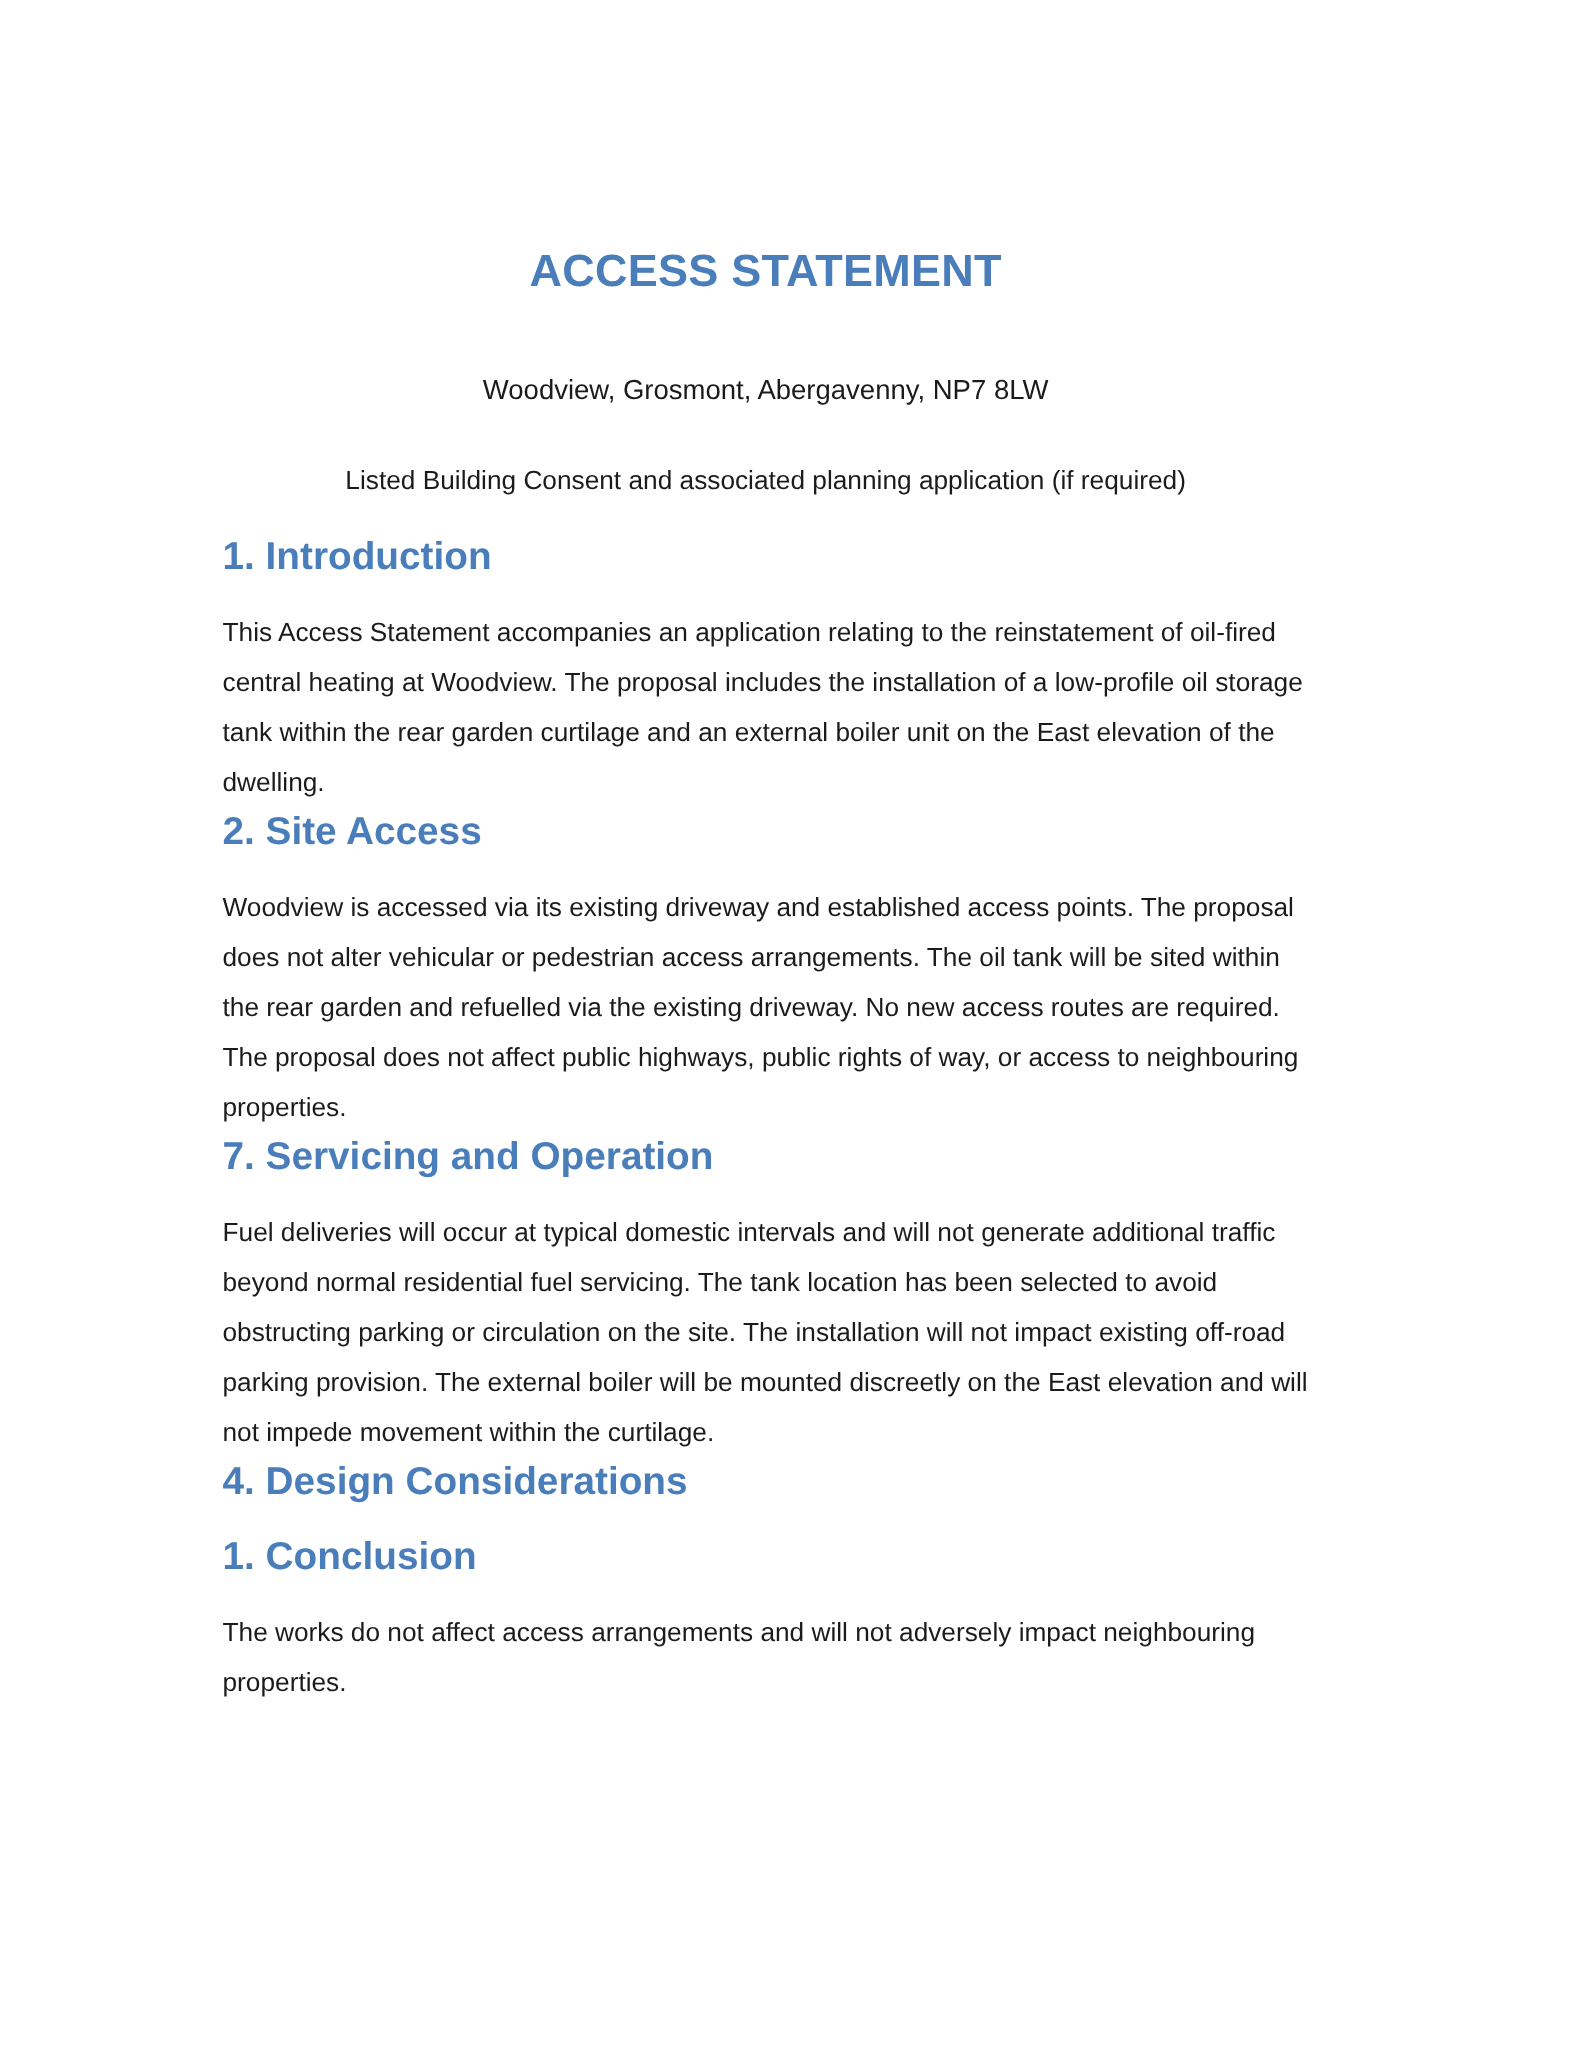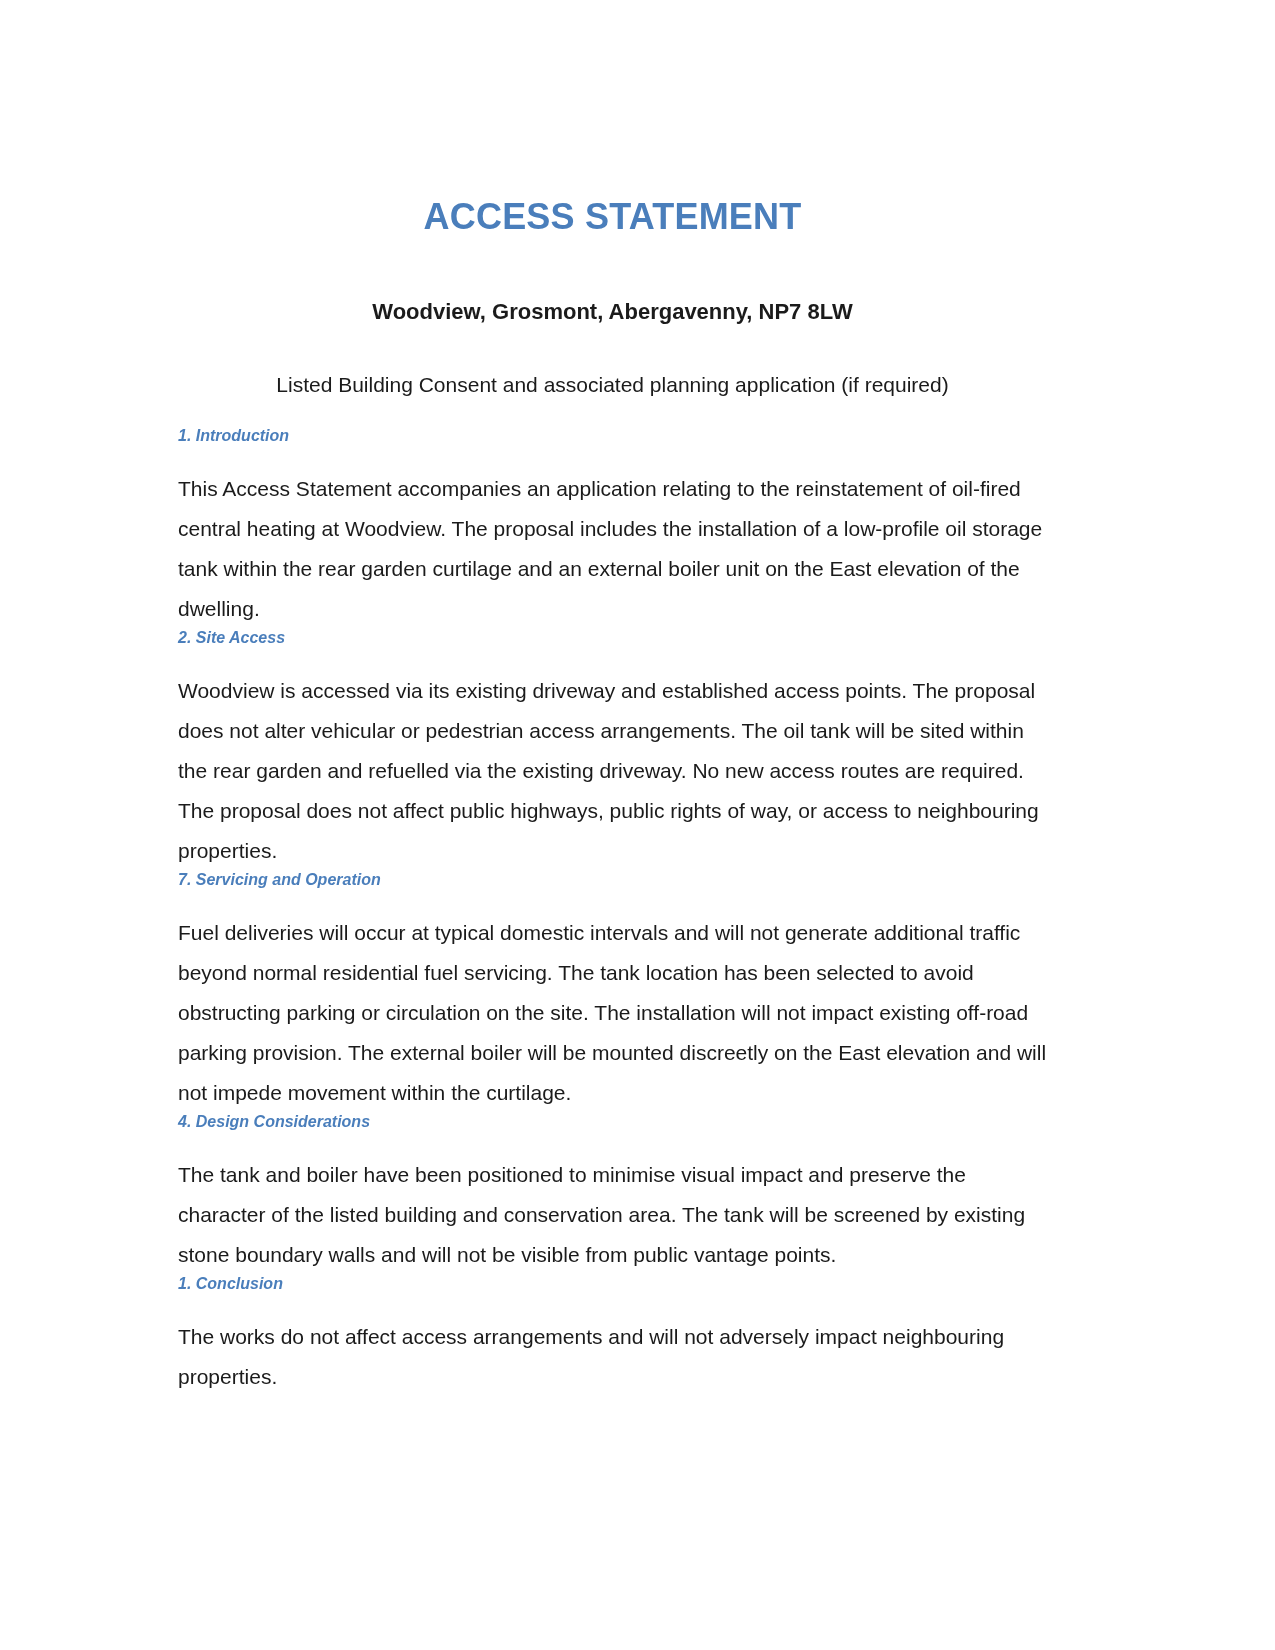--- a/index.html
+++ b/index.html
@@ -23,35 +23,34 @@
   .doc-title{
     font-size:36px;
     font-weight:bold;
     color:var(--heading-color);
     text-align:center;
     letter-spacing:0.2px;
     margin-bottom:61px;
   }
   .doc-address{
     font-size:22px;
-    font-weight:bold;
+    font-weight:normal;
     text-align:center;
     margin-bottom:48px;
   }
   .doc-subtitle{
     font-size:21px;
     text-align:center;
     margin-bottom:30px;
   }
   .section-heading{
-    font-size:16px;
+    font-size:31px;
     font-weight:bold;
     color:var(--heading-color);
     margin-bottom:24px;
-    font-style:italic;
   }
   .section-body{
     font-size:21px;
     line-height:40px;
     max-width:869px;
     text-align:left;
     margin-top:14px;
   }
 </style>
 </head>
@@ -75,21 +74,20 @@
     <p class="section-body">Woodview is accessed via its existing driveway and established access points. The proposal does not alter vehicular or pedestrian access arrangements. The oil tank will be sited within the rear garden and refuelled via the existing driveway. No new access routes are required. The proposal does not affect public highways, public rights of way, or access to neighbouring properties.</p>
   </section>
 
   <section>
     <h2 class="section-heading">7. Servicing and Operation</h2>
     <p class="section-body">Fuel deliveries will occur at typical domestic intervals and will not generate additional traffic beyond normal residential fuel servicing. The tank location has been selected to avoid obstructing parking or circulation on the site. The installation will not impact existing off-road parking provision. The external boiler will be mounted discreetly on the East elevation and will not impede movement within the curtilage.</p>
   </section>
 
   <section>
     <h2 class="section-heading">4. Design Considerations</h2>
-    <p class="section-body">The tank and boiler have been positioned to minimise visual impact and preserve the character of the listed building and conservation area. The tank will be screened by existing stone boundary walls and will not be visible from public vantage points.</p>
   </section>
 
   <section>
     <h2 class="section-heading">1. Conclusion</h2>
     <p class="section-body">The works do not affect access arrangements and will not adversely impact neighbouring properties.</p>
   </section>
 
 </div>
 
 </body></html>

